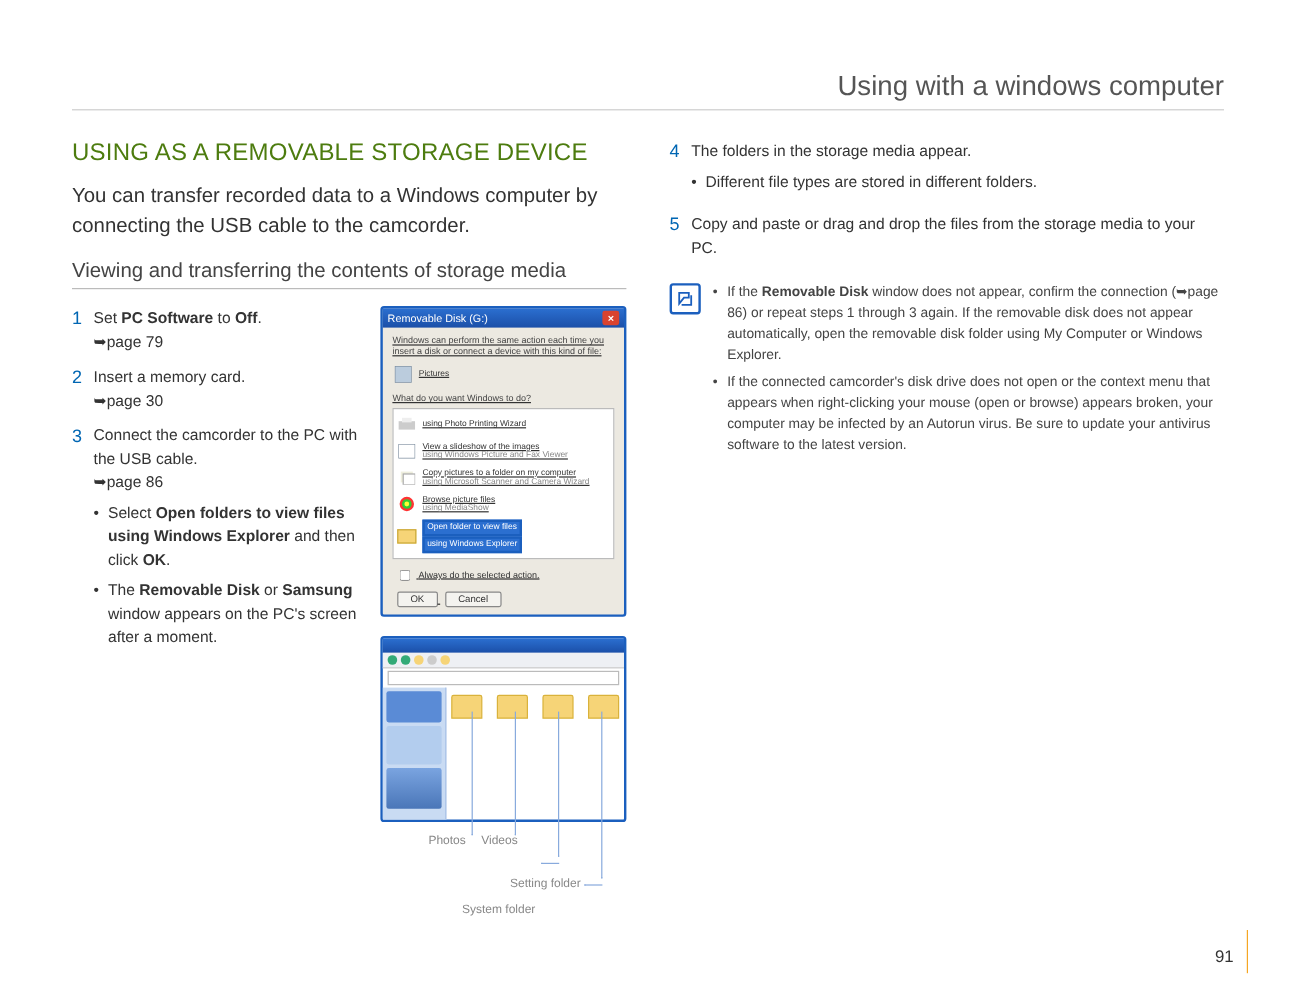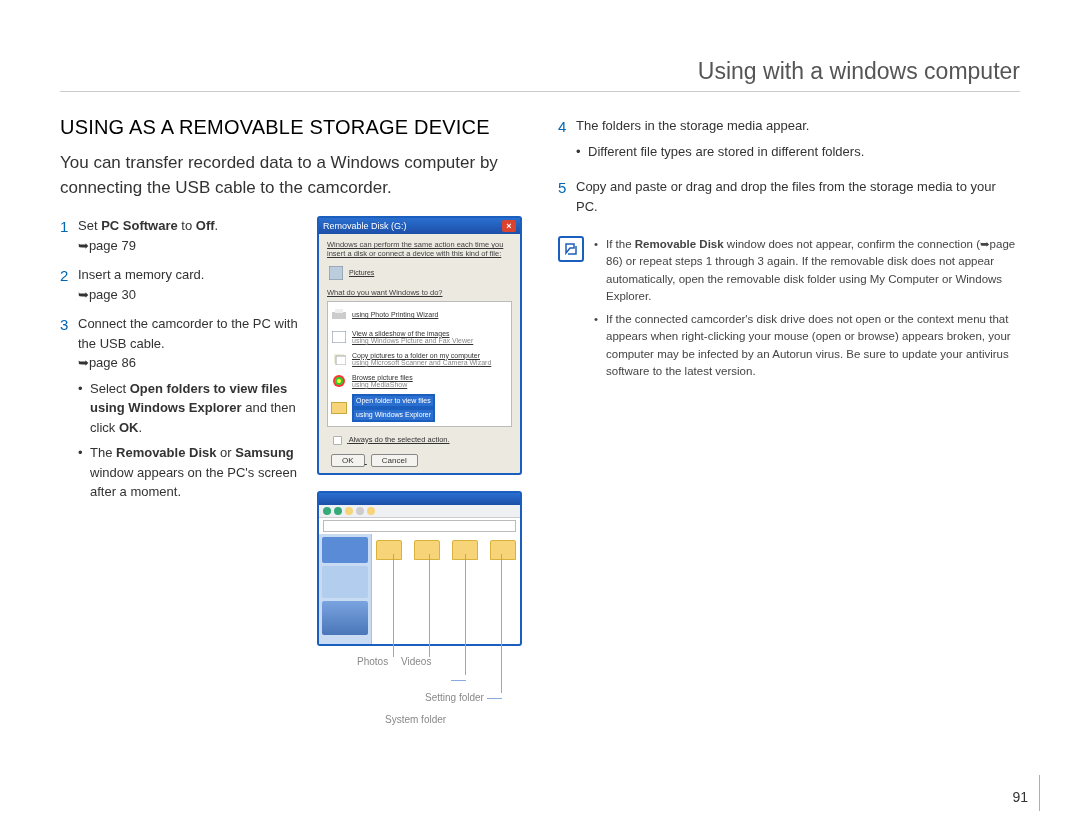--- a/index.html
+++ b/index.html
@@ -28,21 +28,21 @@
   }
   .columns {
     display: flex;
     gap: 36px;
   }
   .col-left, .col-right {
     flex: 1;
     min-width: 0;
   }
   .section-title {
-    color: #000000;
+    color: #4d7c0f;
     font-size: 20px;
     font-weight: 400;
     letter-spacing: 0.2px;
     margin-bottom: 12px;
   }
   .intro-text {
     font-size: 17px;
     line-height: 1.45;
     margin-bottom: 16px;
   }
@@ -269,20 +269,21 @@
 <body>
 
 <div class="page">
   <div class="page-header">Using with a windows computer</div>
 
   <div class="columns">
 
     <div class="col-left">
       <div class="section-title">USING AS A REMOVABLE STORAGE DEVICE</div>
       <div class="intro-text">You can transfer recorded data to a Windows computer by connecting the USB cable to the camcorder.</div>
+      <div class="sub-heading">Viewing and transferring the contents of storage media</div>
 
       <div class="left-lower">
         <div class="left-steps">
 
           <div class="step-row">
             <div class="step-num">1</div>
             <div class="step-body">
               <span>Set </span><span class="bold">PC Software</span><span> to </span><span class="bold">Off</span><span>.</span><br>
               <span class="page-ref arrow">➥page 79</span>
             </div>

